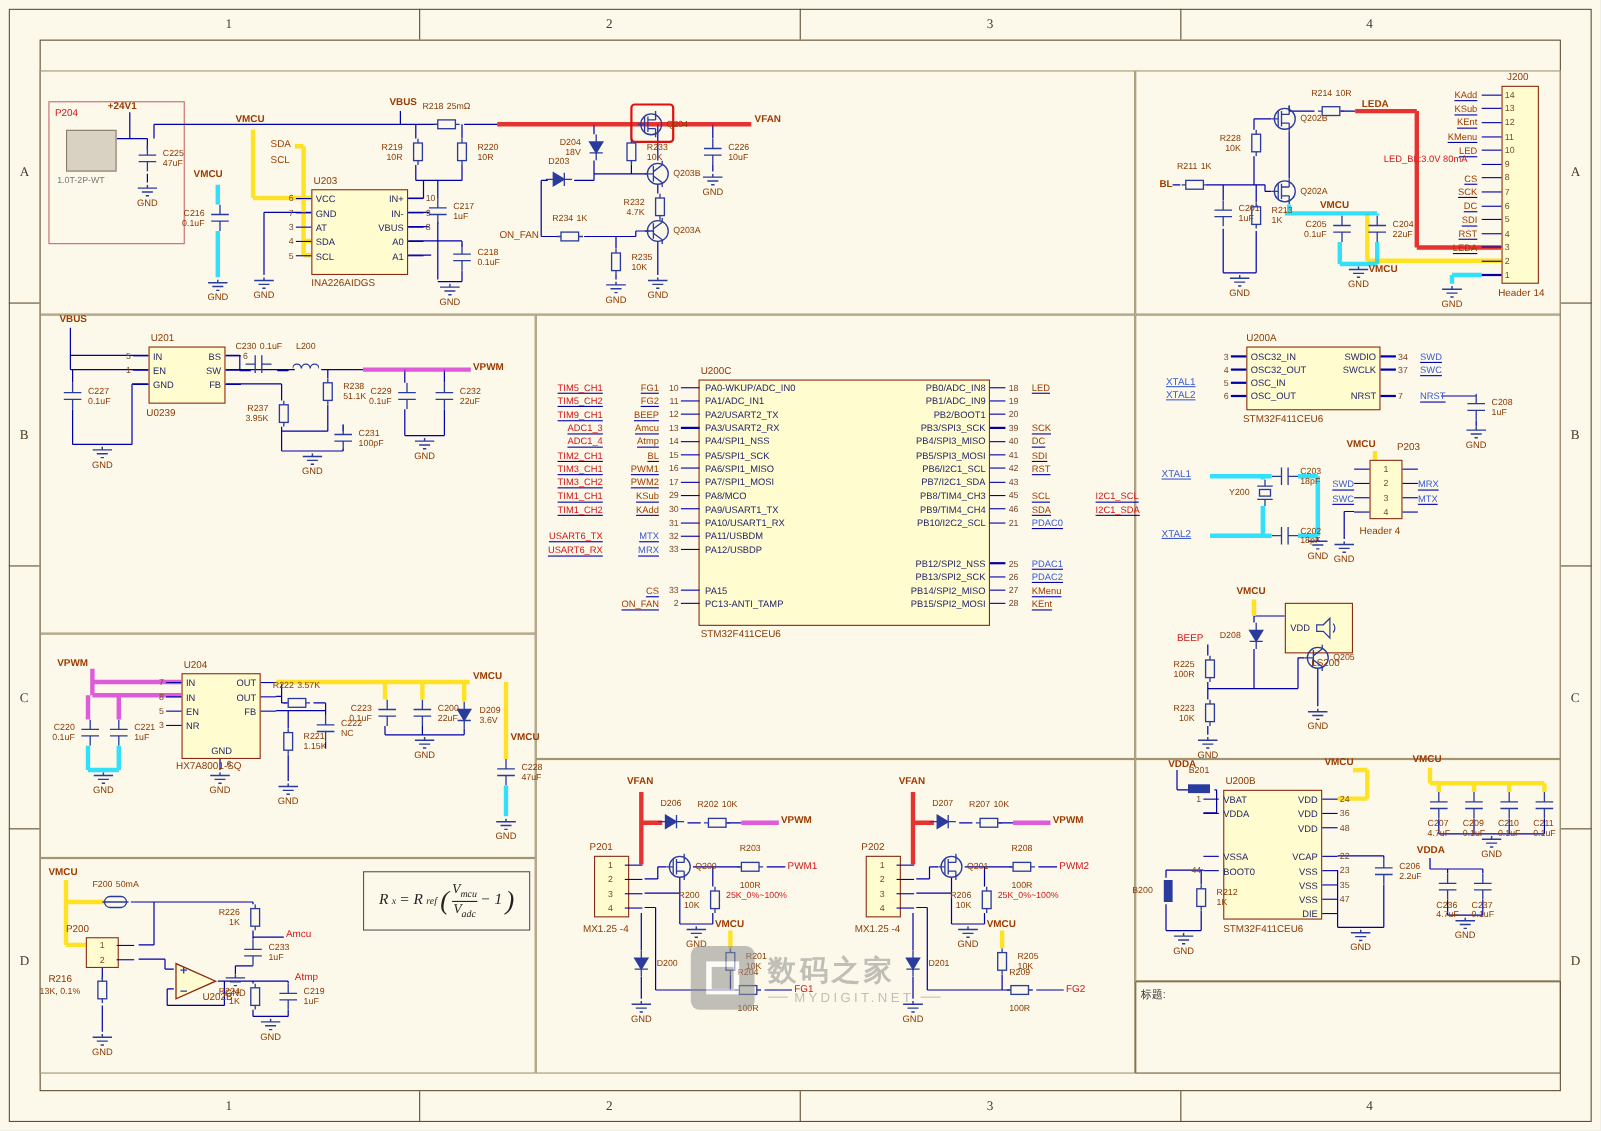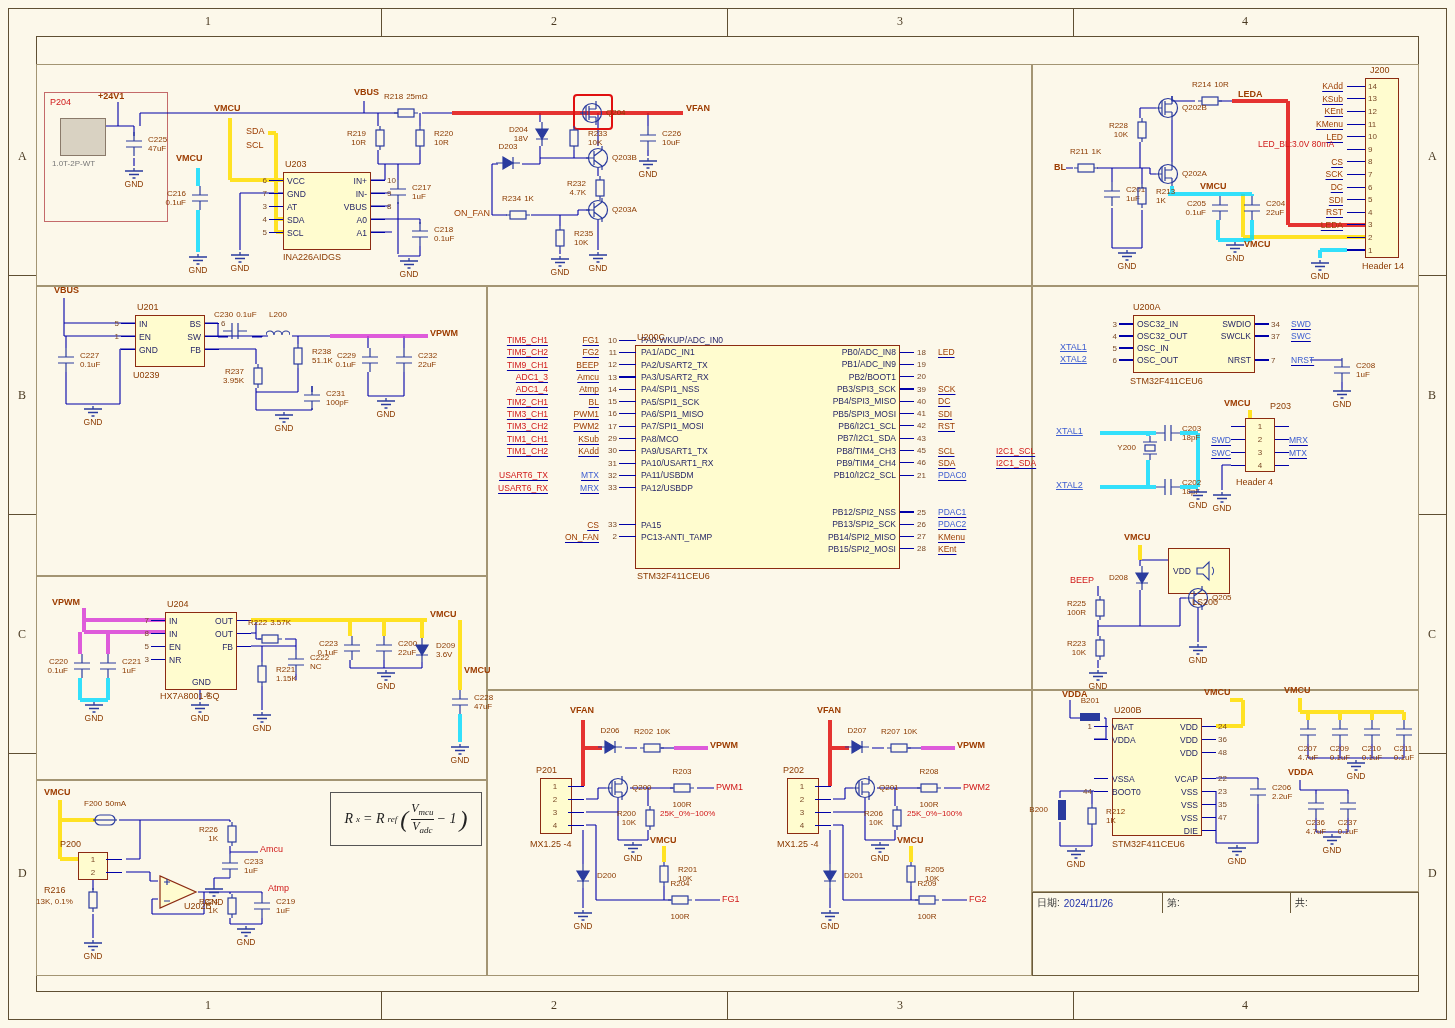--- a/index.html
+++ b/index.html
@@ -706,21 +706,21 @@
       </svg>
       <span class="pl">
         <b>C232</b>
         <i>22uF</i>
       </span>
     </div>
 
   <div class="ic" style="left:635px;top:345px;width:265px;height:224px"></div>
   <div class="lbl des" style="left:637px;top:333px">U200C</div>
   <div class="lbl des" style="left:637px;top:572px">STM32F411CEU6</div>
-  <div class="rows" id="mcuL" style="left:491px;top:334px;width:300px">
+  <div class="rows" id="mcuL" style="left:491px;top:346px;width:300px">
     <div class="prow">
         <span class="sg">TIM5_CH1</span>
         <span class="nt">FG1</span>
         <span class="pn">10</span>
         <s class="stub"></s>
         <span class="nm">PA0-WKUP/ADC_IN0</span>
       </div>
       <div class="prow">
         <span class="sg">TIM5_CH2</span>
         <span class="nt">FG2</span>
@@ -1911,29 +1911,31 @@
       </svg>
       <span>GND</span>
     </div>
   <div class="gw" style="left:1117px;top:250px">
       <svg>
         <use href="#gnd"></use>
       </svg>
       <span>GND</span>
     </div>
 
+  <div class="wm" style="left:628px;top:860px">
+    <div class="wmlogo">
+        <div class="in"></div>
+      </div>
+    <div class="wmtxt">
+      <span class="wmcn">数码之家</span>
+      <span class="wmen">MYDIGIT.NET</span>
+    </div>
+  </div>
 
   <div class="tb" style="left:1032px;top:892px;width:387px;height:84px">
-    <div class="tr" style="height:20px">
-      <div class="td" style="width:130px">
-          <span>日期:</span>
-          <span class="val">2024/11/26</span>
+    <div class="tr" style="height:22px">
+        <div class="td" style="flex:1">
+          <span>标题:</span>
         </div>
-      <div class="td" style="width:128px">
-          <span>第:</span>
-        </div>
-      <div class="td" style="flex:1">
-          <span>共:</span>
-        </div>
-    </div>
+      </div>
   </div>
 
 </div>
 
 </body></html>

